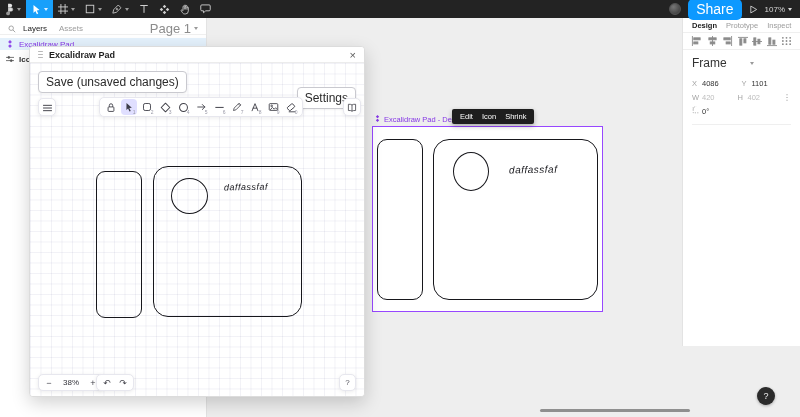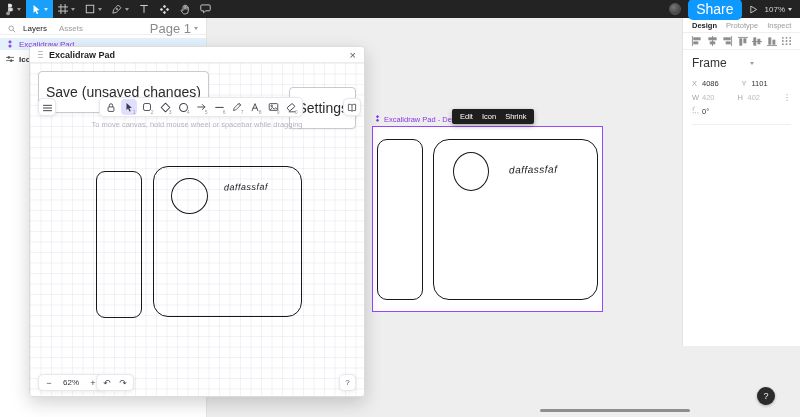--- a/index.html
+++ b/index.html
@@ -70,21 +70,21 @@
   .modal{position:absolute;left:29px;top:46px;width:336px;height:351px;background:#fff;border:1px solid #dcdcdc;border-radius:4px;box-shadow:0 6px 18px rgba(0,0,0,.18);z-index:20;overflow:hidden;}
   .modal-head{height:16px;display:flex;align-items:center;padding:0 8px;border-bottom:1px solid #ececec;background:#fff;}
   .grip{display:flex;flex-direction:column;gap:1.5px;margin-right:6px;cursor:grab;}
   .grip i{display:block;width:5px;height:1.5px;background:#b9b9b9;border-radius:1px;}
   .modal-title{font-size:9px;font-weight:bold;color:#1f1f1f;}
   .modal-close{margin-left:auto;color:#5b5b5b;font-size:11px;line-height:10px;cursor:pointer;}
   .modal-body{position:relative;width:100%;height:334px;background-color:#fff;
     background-image:linear-gradient(to right,rgba(110,110,160,.09) 1px,transparent 1px),
                      linear-gradient(to bottom,rgba(110,110,160,.09) 1px,transparent 1px);
     background-size:10.5px 10.5px;}
-  .mini-btn{position:absolute;background:#fff;border:1px solid #c9c9cf;border-radius:4px;font-size:14px;color:#2b2b2b;padding:12px 7px;cursor:pointer;box-shadow:0 1px 2px rgba(0,0,0,.05);text-align:right;}
+  .mini-btn{position:absolute;background:#fff;border:1px solid #c9c9cf;border-radius:4px;font-size:12px;color:#2b2b2b;padding:3px 7px;cursor:pointer;box-shadow:0 1px 2px rgba(0,0,0,.05);text-align:right;}
   .island{position:absolute;background:#fff;border:1px solid #e7e7ee;border-radius:5px;box-shadow:0 1px 4px rgba(0,0,0,.08);display:flex;align-items:center;}
   .ex-tool{position:relative;width:16px;height:16px;margin:1px;border-radius:4px;display:flex;align-items:center;justify-content:center;cursor:pointer;}
   .ex-tool.active{background:#e0dfff;}
   .ex-tool .sc{position:absolute;right:1.5px;bottom:0.5px;font-size:5px;color:#9a9aa8;}
   .ex-tool svg{display:block;}
   .hint{position:absolute;left:0;right:0;top:57px;text-align:center;font-size:7.5px;color:#b5b5c4;}
   .foot-island{height:17px;}
   .foot-btn{width:16px;text-align:center;font-size:9px;color:#44444c;cursor:pointer;}
   .foot-zoom{font-size:8px;color:#33333a;width:28px;text-align:center;cursor:pointer;}
   .help-btn{position:absolute;right:8px;top:311px;width:17px;height:17px;background:#fff;border:1px solid #e7e7ee;border-radius:5px;box-shadow:0 1px 4px rgba(0,0,0,.08);display:flex;align-items:center;justify-content:center;font-size:8px;color:#55555e;cursor:pointer;}
@@ -423,30 +423,29 @@
           </span>
       </div>
 
       <div class="island" style="left:313px;top:35px;width:18px;height:18px;justify-content:center;">
         <span><svg width="10" height="9" viewBox="0 0 12 11" stroke="#43434b" stroke-width="1" fill="none" stroke-linejoin="round">
               <path d="M6 2.4C5 1.6 3.4 1.4 1.6 1.6v7.6C3.4 9 5 9.2 6 10c1-.8 2.6-1 4.4-.8V1.6C8.6 1.4 7 1.6 6 2.4z"></path>
               <path d="M6 2.4V10"></path>
             </svg></span>
       </div>
 
-      <div class="hint">To move canvas, hold mouse wheel or spacebar while dragging</div>
 
       <div class="hd-rect" style="left:66px;top:108px;width:46px;height:147px;border-radius:9px;"></div>
       <div class="hd-rect" style="left:123px;top:103px;width:149px;height:151px;border-radius:15px;"></div>
       <div class="hd-circle" style="left:141px;top:115px;width:37px;height:36px;"></div>
       <div class="hd-text" style="left:194px;top:119px;font-size:9px;">daffassfaf</div>
 
       <div class="island foot-island" style="left:8px;top:311px;padding:0 2px;">
         <span class="foot-btn">−</span>
-        <span class="foot-zoom">62%</span>
+        <span class="foot-zoom">38%</span>
         <span class="foot-btn">+</span>
       </div>
       <div class="island foot-island" style="left:66px;top:311px;padding:0 2px;">
         <span class="foot-btn">↶</span>
         <span class="foot-btn">↷</span>
       </div>
       <div class="help-btn">?</div>
     </div>
   </div>
 

